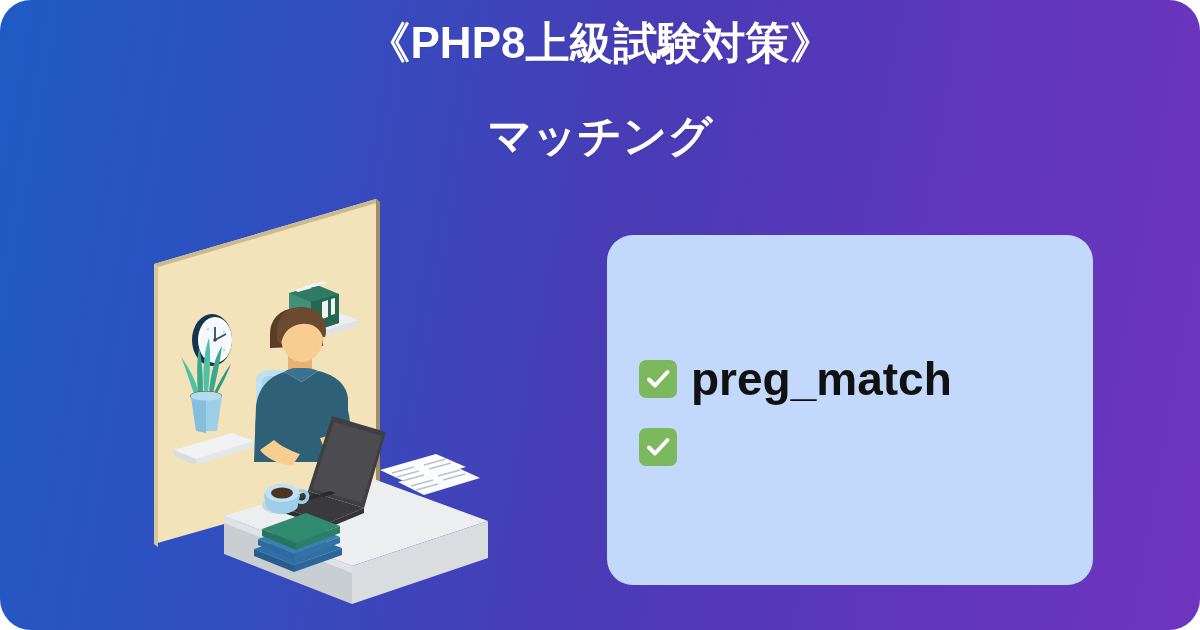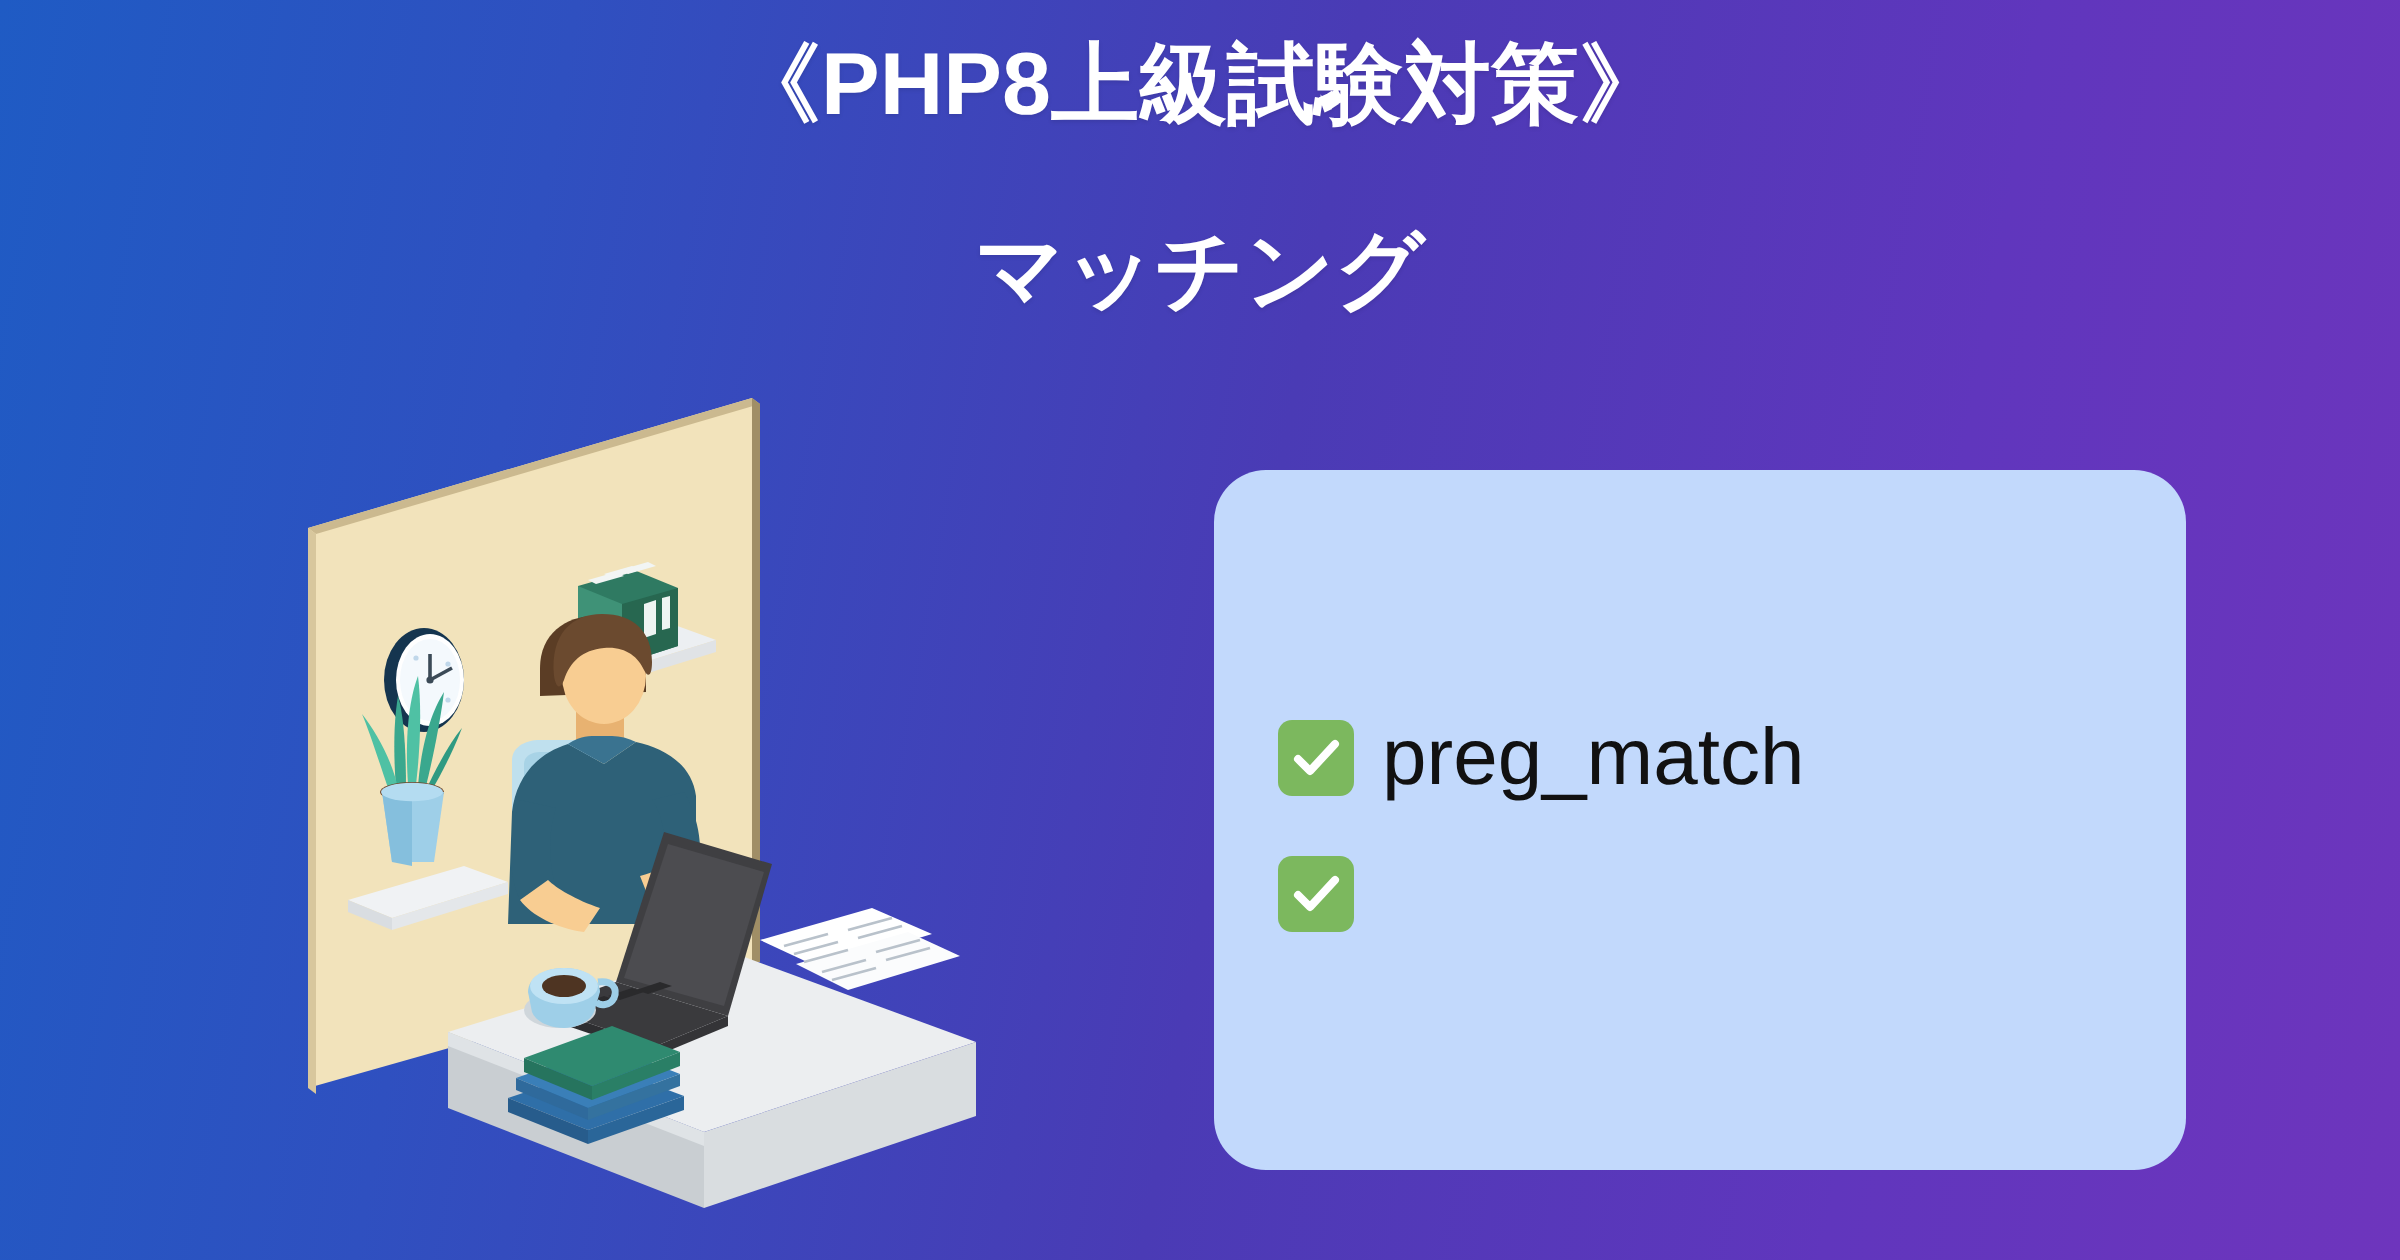--- a/index.html
+++ b/index.html
@@ -11,20 +11,21 @@
   }
   body {
     font-family: "Liberation Sans", "DejaVu Sans", sans-serif;
   }
   #stage {
     position: relative;
     width: 1200px;
     height: 630px;
     background: linear-gradient(100deg, #1f5bc4 0%, #2f50c0 22%, #4a3bb5 52%, #6036bd 78%, #6e35bd 100%);
     overflow: hidden;
+    border-radius: 31px;
   }
 
   
   #title-block {
     position: absolute;
     left: 0;
     top: 14px;
     width: 1200px;
     text-align: center;
     color: #ffffff;
@@ -74,22 +75,22 @@
     position: relative;
   }
   .check-box svg {
     position: absolute;
     left: 5px;
     top: 5px;
     width: 28px;
     height: 28px;
   }
   .feature-label {
-    font-size: 40px;
-    font-weight: normal;
+    font-size: 46px;
+    font-weight: bold;
     color: #111111;
     white-space: nowrap;
     line-height: 1;
   }
 
   
   #illustration {
     position: absolute;
     left: 136px;
     top: 186px;

